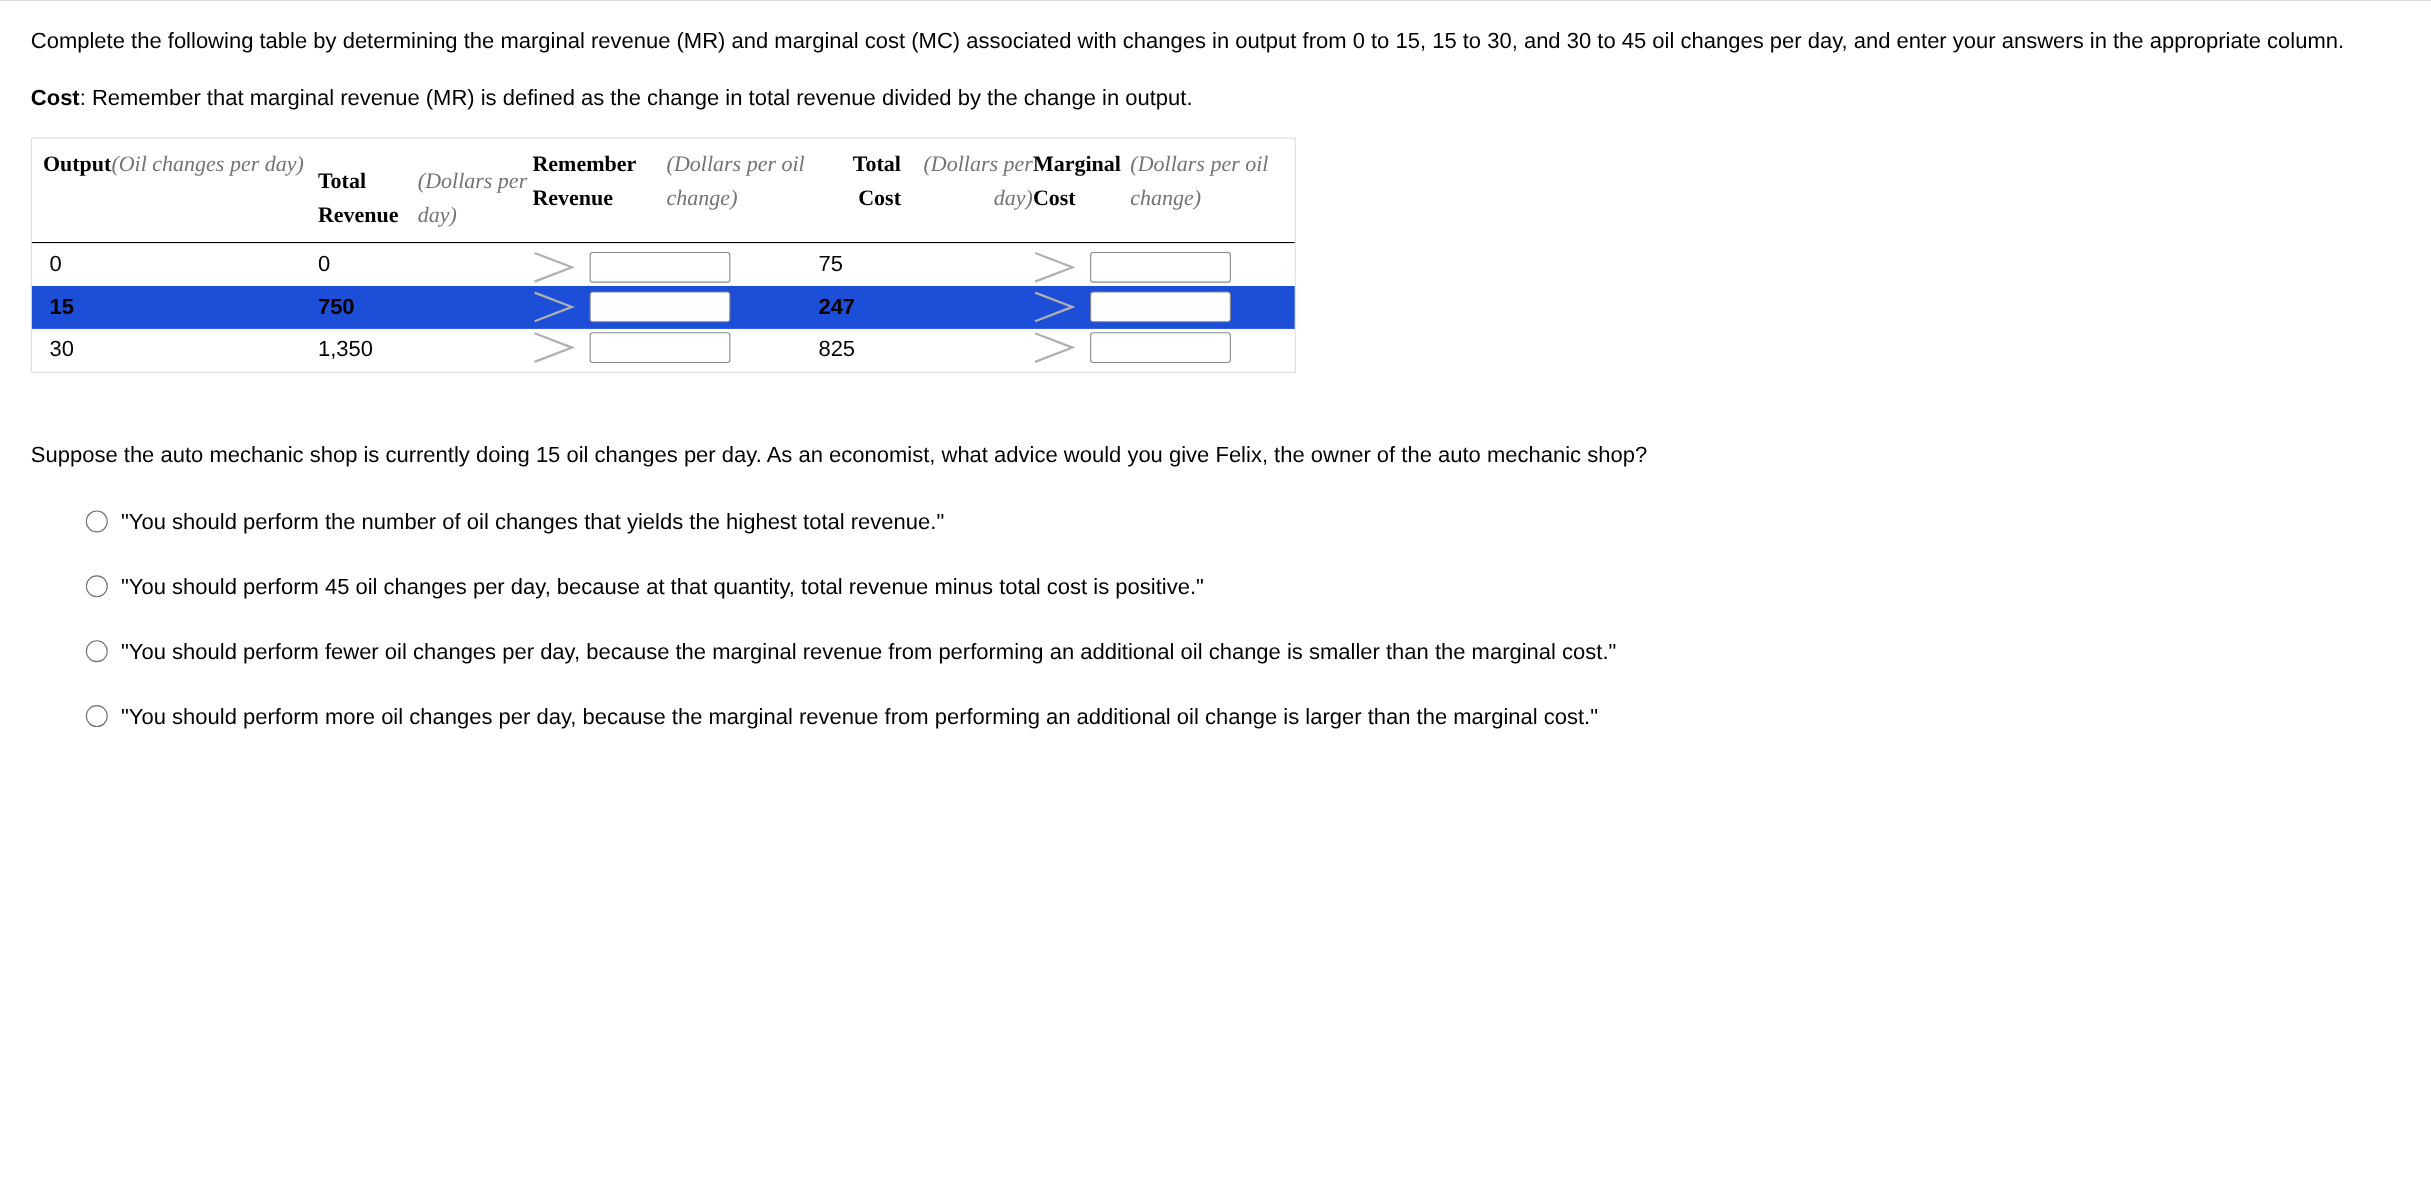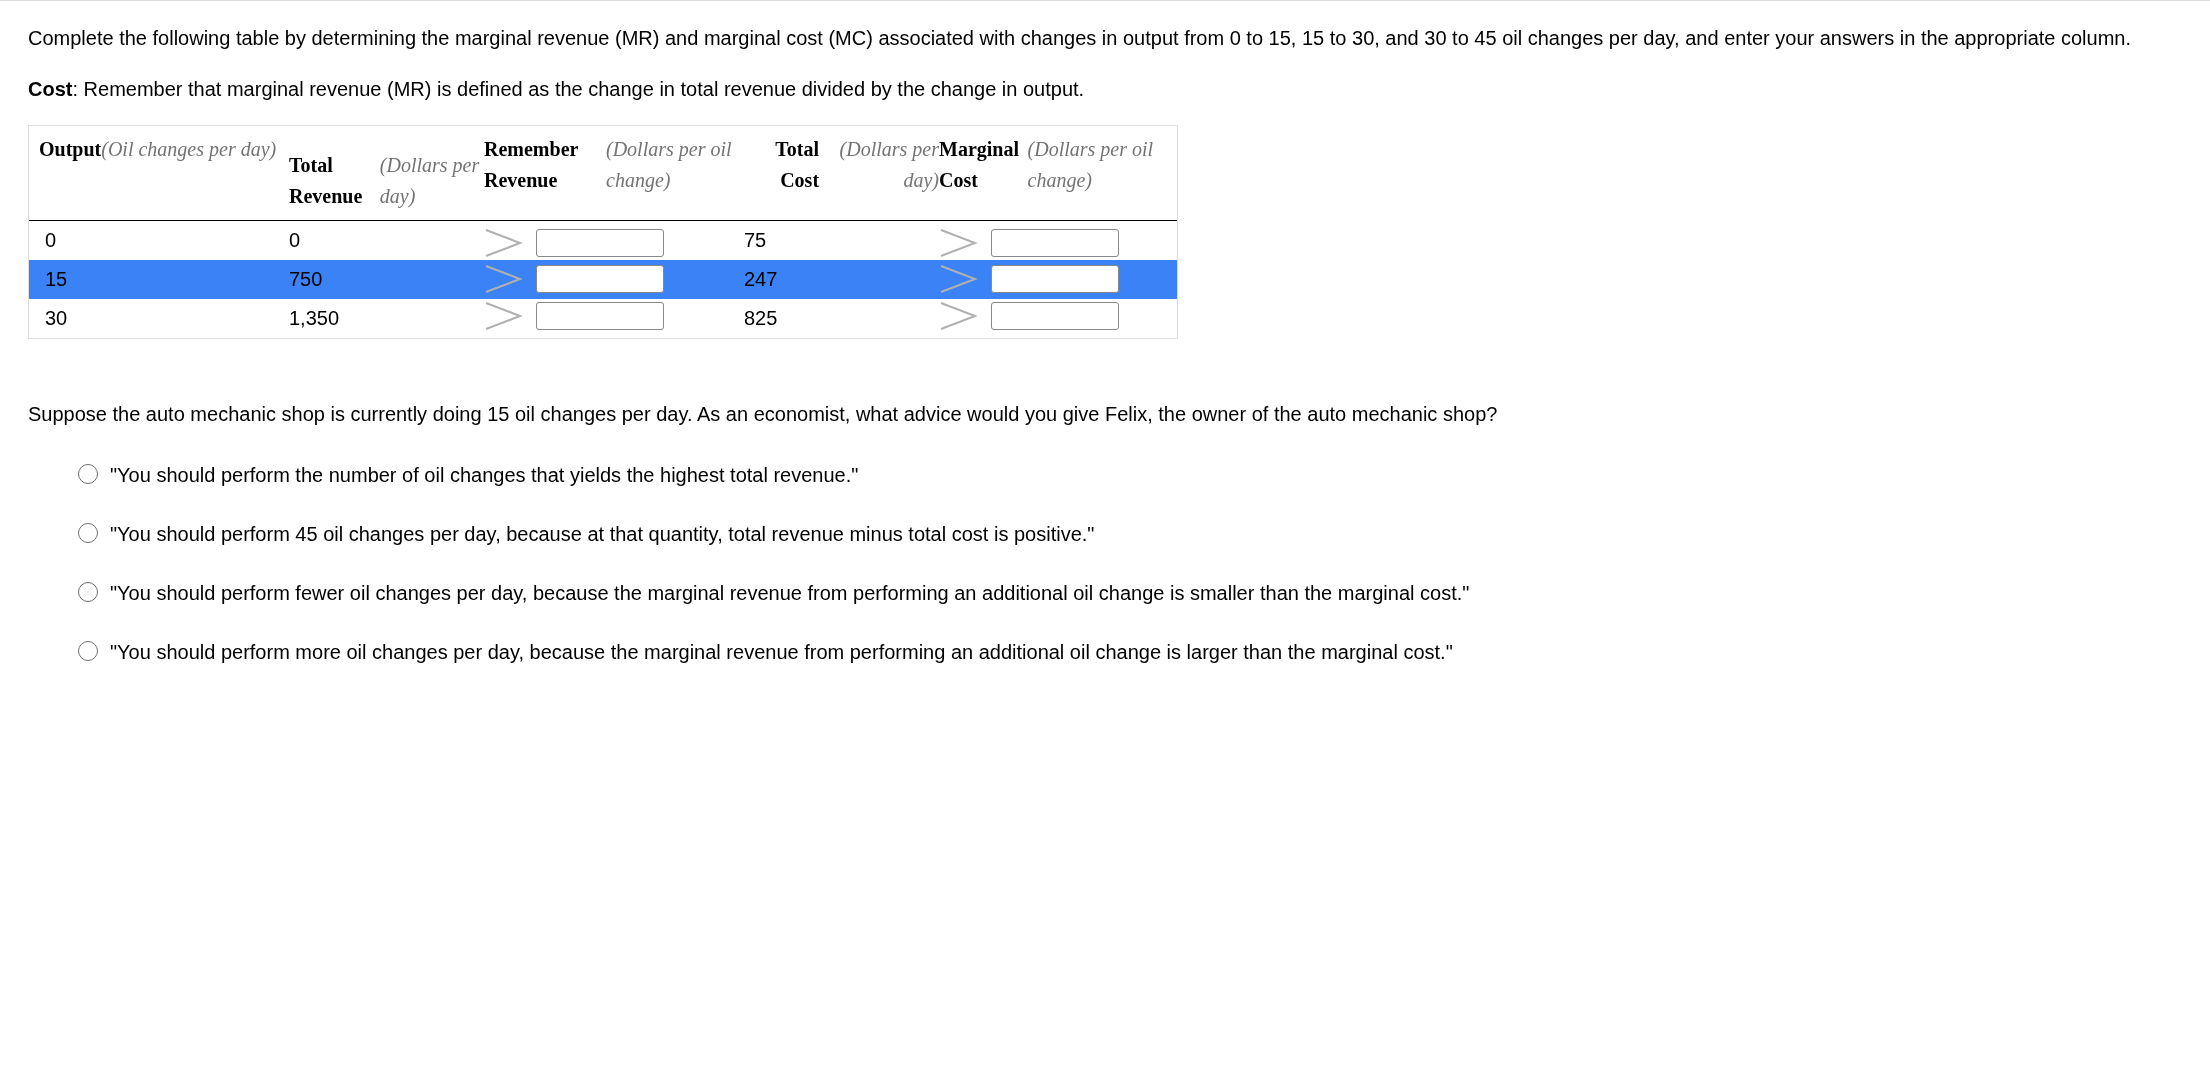--- a/index.html
+++ b/index.html
@@ -42,21 +42,21 @@
   .c-tc     { width: 195px; text-align: right; }
   .c-mc     { flex: 1; }
 
   .tbody { position: relative; }
   .row {
     display: flex;
     align-items: center;
     padding: 4px 10px;
     min-height: 34px;
   }
-  .row.shade { background: #3b82f6; }
+  .row.shade { background: #1d4ed8; font-weight: bold; }
   .cell-output { width: 250px; padding-left: 6px; }
   .cell-tr     { width: 195px; }
   .cell-mr     { width: 260px; }
   .cell-tc     { width: 195px; }
   .cell-mc     { flex: 1; }
 
   
   .marg-overlay {
     position: absolute;
     top: 0;

